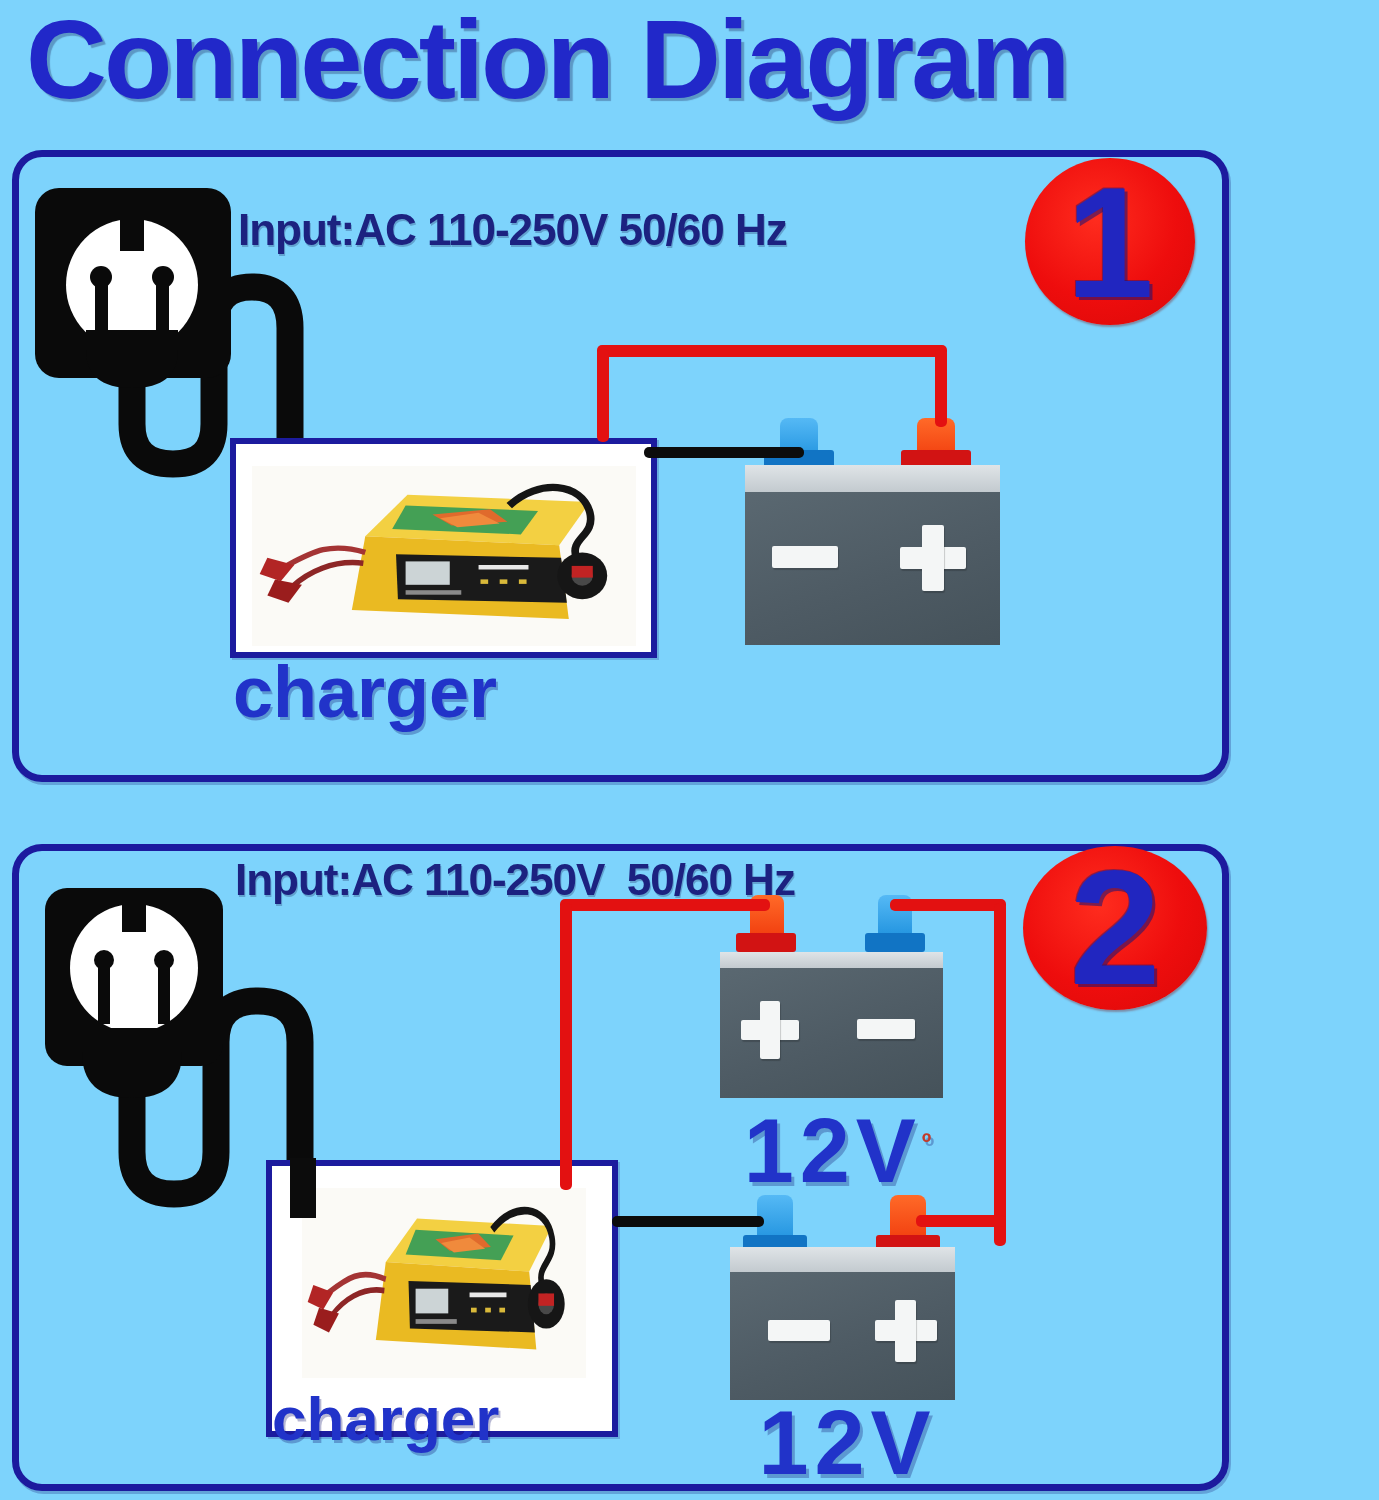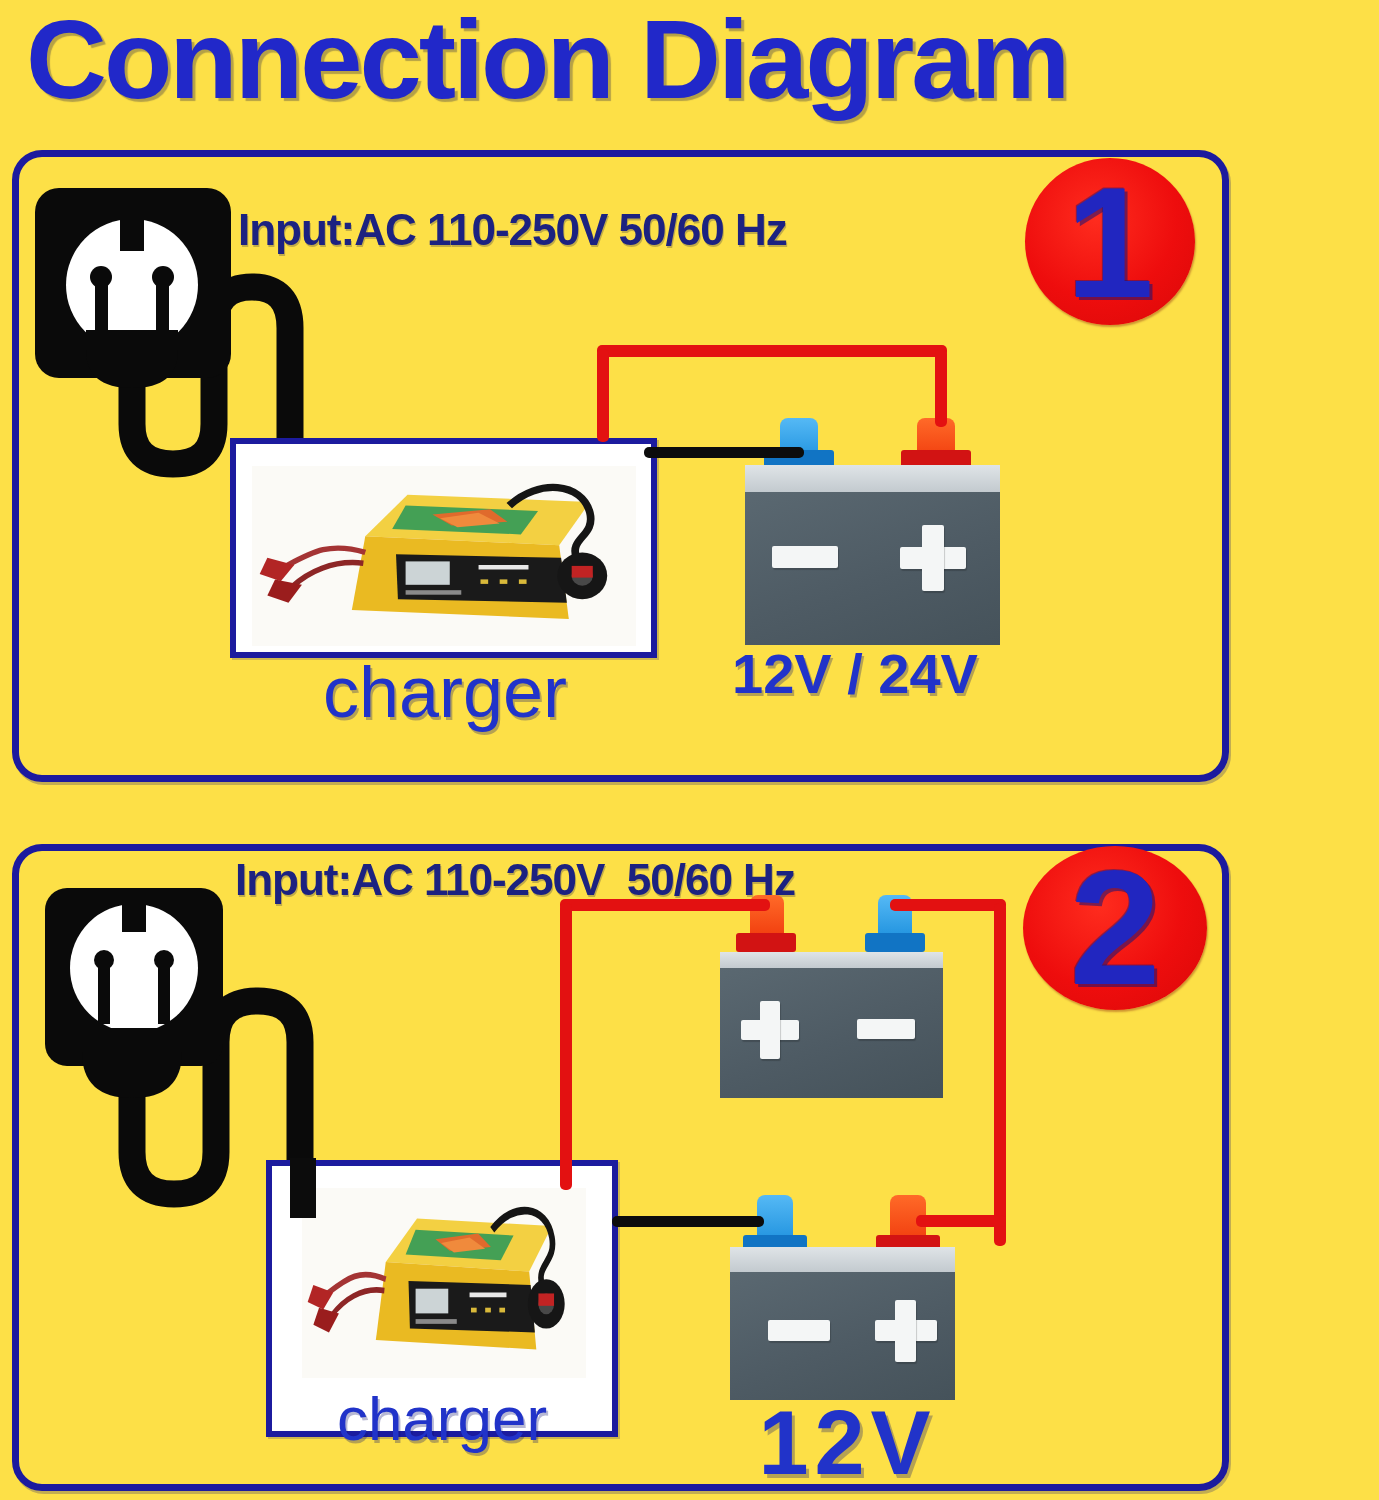--- a/index.html
+++ b/index.html
@@ -1,17 +1,17 @@
 <!DOCTYPE html>
 <html><head>
 <meta charset="utf-8">
 <style>
   html,body{margin:0;padding:0;background:#ffffff;}
   #canvas{
-    position:relative;width:1379px;height:1500px;background:#fde047;overflow:hidden;
+    position:relative;width:1379px;height:1500px;background:#7dd3fc;overflow:hidden;
     font-family:"Liberation Sans","DejaVu Sans",sans-serif;
   }
   .abs{position:absolute;}
   
   .page-title{
     left:26px;top:2px;width:1330px;
     font-size:112px;font-weight:800;letter-spacing:-3px;line-height:1.04;
     color:#2128c9;text-shadow:3px 3px 1px rgba(15,15,70,.30);
     white-space:nowrap;
   }
@@ -32,21 +32,21 @@
     box-shadow:1px 2px 2px rgba(120,10,10,.35);
   }
   .badge .num{
     font-weight:800;color:#2126c0;line-height:1;
     text-shadow:3px 3px 0 rgba(18,20,120,.55), -1px -1px 0 rgba(18,20,120,.45);
   }
   
   .charger-box{border:6px solid #1c1b9e;background:#ffffff;box-shadow:2px 2px 0 rgba(20,20,110,.2);}
   .photo{background:#fbfaf6;}
   .charger-label{
-    font-size:72px;font-weight:400;color:#2133c9;text-align:center;line-height:1;
+    font-size:72px;font-weight:700;color:#2133c9;text-align:left;line-height:1;
     text-shadow:2px 3px 0 rgba(18,20,110,.3);
   }
   
   .wire{border-radius:5px;}
   .wire.red{background:#e31111;}
   .wire.black{background:#0c0c0c;}
   
   .battery{position:absolute;}
   .bat-strip{position:absolute;left:0;width:100%;background:linear-gradient(#dfe4e7,#c3cacf);}
   .bat-body{position:absolute;left:0;width:100%;background:linear-gradient(160deg,#5a6871 0%,#4e5b64 55%,#45525a 100%);}
@@ -153,33 +153,35 @@
     <div class="stem blue" style="left:35px;top:0;width:38px;height:45px;"></div>
     <div class="stem red" style="left:172px;top:0;width:38px;height:45px;"></div>
     <div class="term-base blue" style="left:19px;top:32px;width:70px;height:21px;"></div>
     <div class="term-base red" style="left:156px;top:32px;width:70px;height:21px;"></div>
     <div class="bat-strip" style="top:47px;height:27px;"></div>
     <div class="bat-body" style="top:74px;height:153px;"></div>
     <div class="sym" style="left:27px;top:128px;width:66px;height:22px;"></div>
     <div class="sym" style="left:155px;top:129px;width:66px;height:22px;"></div>
     <div class="sym" style="left:177px;top:107px;width:22px;height:66px;"></div>
   </div>
-  <div class="abs bat-label-sm" style="left:645px;top:644px;width:420px;">12V / 24V</div>
 
   <div class="battery" style="left:720px;top:895px;width:223px;height:203px;">
     <div class="stem red" style="left:30px;top:0;width:34px;height:46px;"></div>
     <div class="stem blue" style="left:158px;top:0;width:34px;height:46px;"></div>
     <div class="term-base red" style="left:16px;top:38px;width:60px;height:19px;"></div>
     <div class="term-base blue" style="left:145px;top:38px;width:60px;height:19px;"></div>
     <div class="bat-strip" style="top:57px;height:16px;"></div>
     <div class="bat-body" style="top:73px;height:130px;"></div>
     <div class="sym" style="left:21px;top:125px;width:58px;height:20px;"></div>
     <div class="sym" style="left:40px;top:106px;width:20px;height:58px;"></div>
     <div class="sym" style="left:137px;top:124px;width:58px;height:20px;"></div>
   </div>
+  <div class="abs bat-label" style="left:705px;top:1106px;width:265px;">
+    <span>12V</span><sup class="deg-mark">º</sup>
+  </div>
 
   <div class="battery" style="left:730px;top:1195px;width:225px;height:205px;">
     <div class="stem blue" style="left:27px;top:0;width:36px;height:50px;"></div>
     <div class="stem red" style="left:160px;top:0;width:36px;height:50px;"></div>
     <div class="term-base blue" style="left:13px;top:40px;width:64px;height:20px;"></div>
     <div class="term-base red" style="left:146px;top:40px;width:64px;height:20px;"></div>
     <div class="bat-strip" style="top:52px;height:25px;"></div>
     <div class="bat-body" style="top:77px;height:128px;"></div>
     <div class="sym" style="left:38px;top:125px;width:62px;height:21px;"></div>
     <div class="sym" style="left:145px;top:125px;width:62px;height:21px;"></div>

